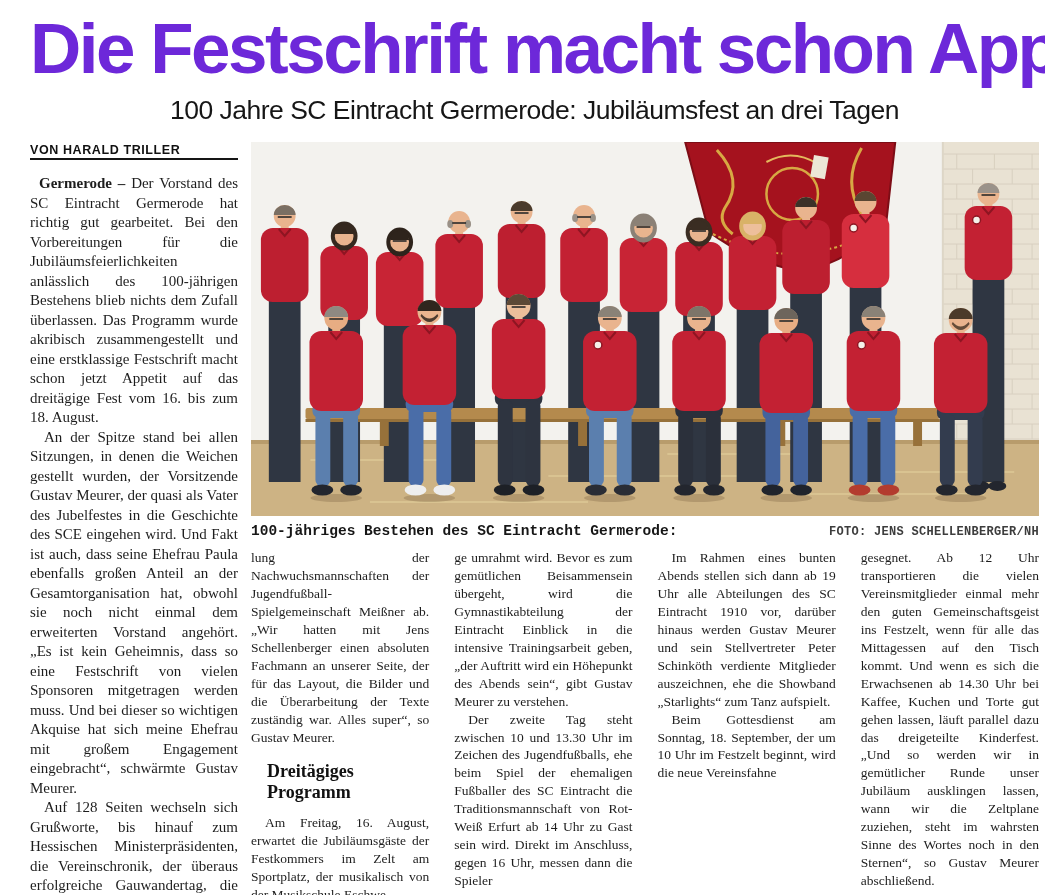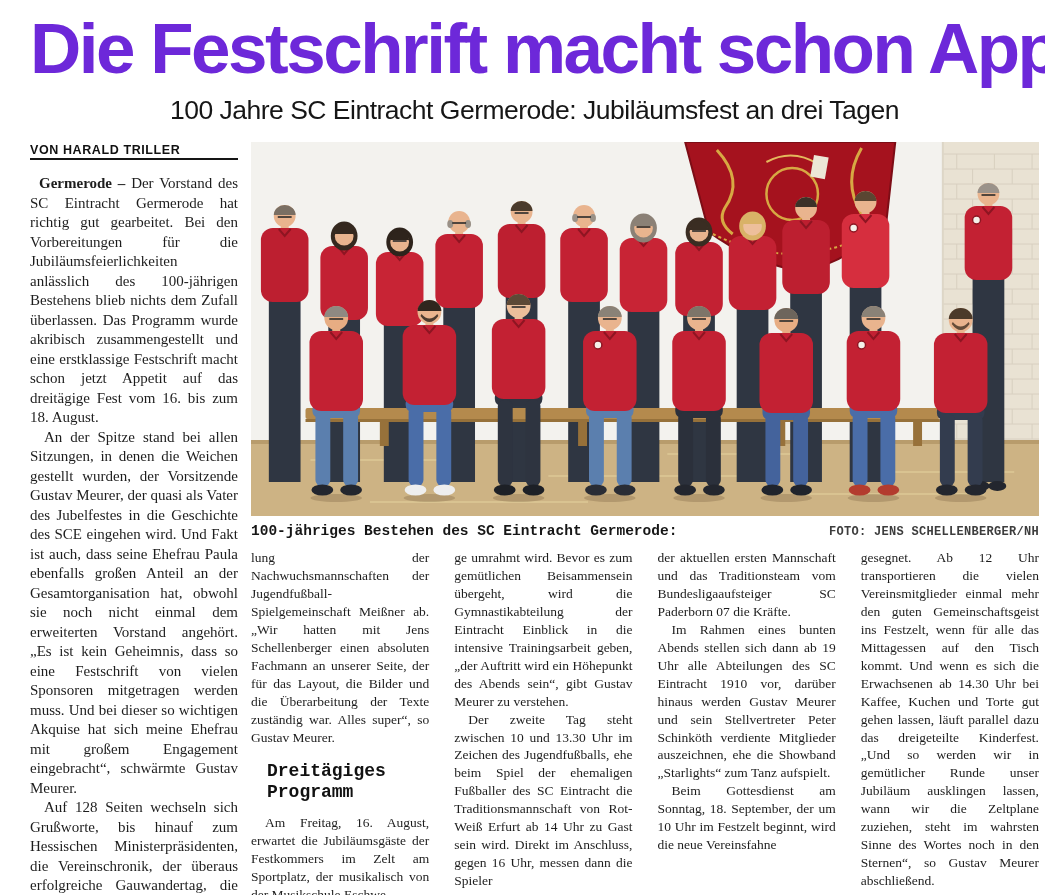--- a/index.html
+++ b/index.html
@@ -36,21 +36,21 @@
   .caption-credit{
     margin-left:auto;font-size:12px;font-weight:700;color:#3d3d3d;
     letter-spacing:.3px;white-space:nowrap;padding-left:12px;
   }
   .bottom-cols{
     display:grid;grid-template-columns:repeat(4,1fr);column-gap:25px;
     font-size:13.5px;line-height:1.33;text-align:justify;
   }
   .bottom-cols p{margin:0;}
   .col-subhead{
-    font-family:Liberation Mono, monospace;font-weight:700;font-size:18px;
+    font-family:Liberation Serif, serif;font-weight:700;font-size:18px;
     line-height:1.15;color:#111;margin:15px 0 11px;padding-left:16px;
   }
 </style>
 </head>
 <body>
 
 <div class="page">
 
   <h1 class="headline">Die Festschrift macht schon Appetit</h1>
   <div class="subheadline">100 Jahre SC Eintracht Germerode: Jubiläumsfest an drei Tagen</div>
@@ -400,21 +400,20 @@
         <div>
           <p>lung der Nachwuchsmannschaften der Jugendfußball-Spielgemeinschaft Meißner ab. „Wir hatten mit Jens Schellenberger einen absoluten Fachmann an unserer Seite, der für das Layout, die Bilder und die Überarbeitung der Texte zuständig war. Alles super“, so Gustav Meurer.</p>
           <h3 class="col-subhead">Dreitägiges Programm</h3>
           <p class="indent">Am Freitag, 16. August, erwartet die Jubiläumsgäste der Festkommers im Zelt am Sportplatz, der musikalisch von der Musikschule Eschwe-</p>
         </div>
         <div>
           <p>ge umrahmt wird. Bevor es zum gemütlichen Beisammensein übergeht, wird die Gymnastikabteilung der Eintracht Einblick in die intensive Trainingsarbeit geben, „der Auftritt wird ein Höhepunkt des Abends sein“, gibt Gustav Meurer zu verstehen.</p>
           <p class="indent">Der zweite Tag steht zwischen 10 und 13.30 Uhr im Zeichen des Jugendfußballs, ehe beim Spiel der ehemaligen Fußballer des SC Eintracht die Traditionsmannschaft von Rot-Weiß Erfurt ab 14 Uhr zu Gast sein wird. Direkt im Anschluss, gegen 16 Uhr, messen dann die Spieler</p>
         </div>
         <div>
-          <p>der aktuellen ersten Mannschaft und das Traditionsteam vom Bundesligaaufsteiger SC Paderborn 07 die Kräfte.</p>
           <p class="indent">Im Rahmen eines bunten Abends stellen sich dann ab 19 Uhr alle Abteilungen des SC Eintracht 1910 vor, darüber hinaus werden Gustav Meurer und sein Stellvertreter Peter Schinköth verdiente Mitglieder auszeichnen, ehe die Showband „Starlights“ zum Tanz aufspielt.</p>
           <p class="indent">Beim Gottesdienst am Sonntag, 18. September, der um 10 Uhr im Festzelt beginnt, wird die neue Vereinsfahne</p>
         </div>
         <div>
           <p>gesegnet. Ab 12 Uhr transportieren die vielen Vereinsmitglieder einmal mehr den guten Gemeinschaftsgeist ins Festzelt, wenn für alle das Mittagessen auf den Tisch kommt. Und wenn es sich die Erwachsenen ab 14.30 Uhr bei Kaffee, Kuchen und Torte gut gehen lassen, läuft parallel dazu das dreigeteilte Kinderfest. „Und so werden wir in gemütlicher Runde unser Jubiläum ausklingen lassen, wann wir die Zeltplane zuziehen, steht im wahrsten Sinne des Wortes noch in den Sternen“, so Gustav Meurer abschließend.</p>
         </div>
       </div>
     </div>
 
   </div>

